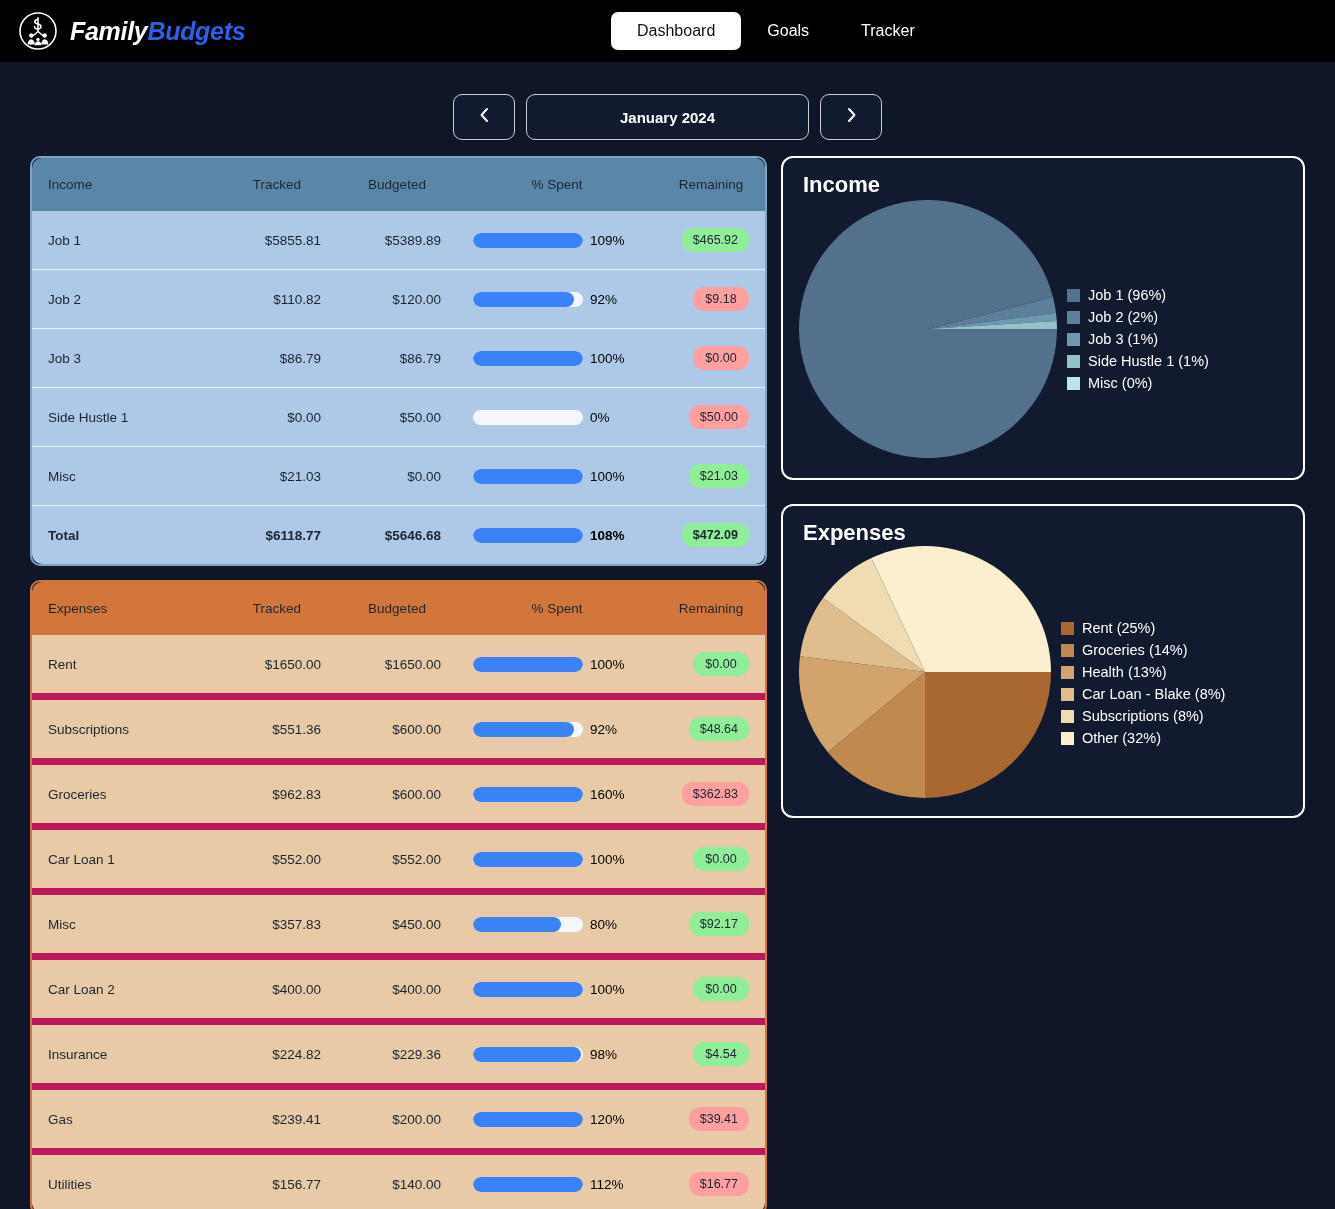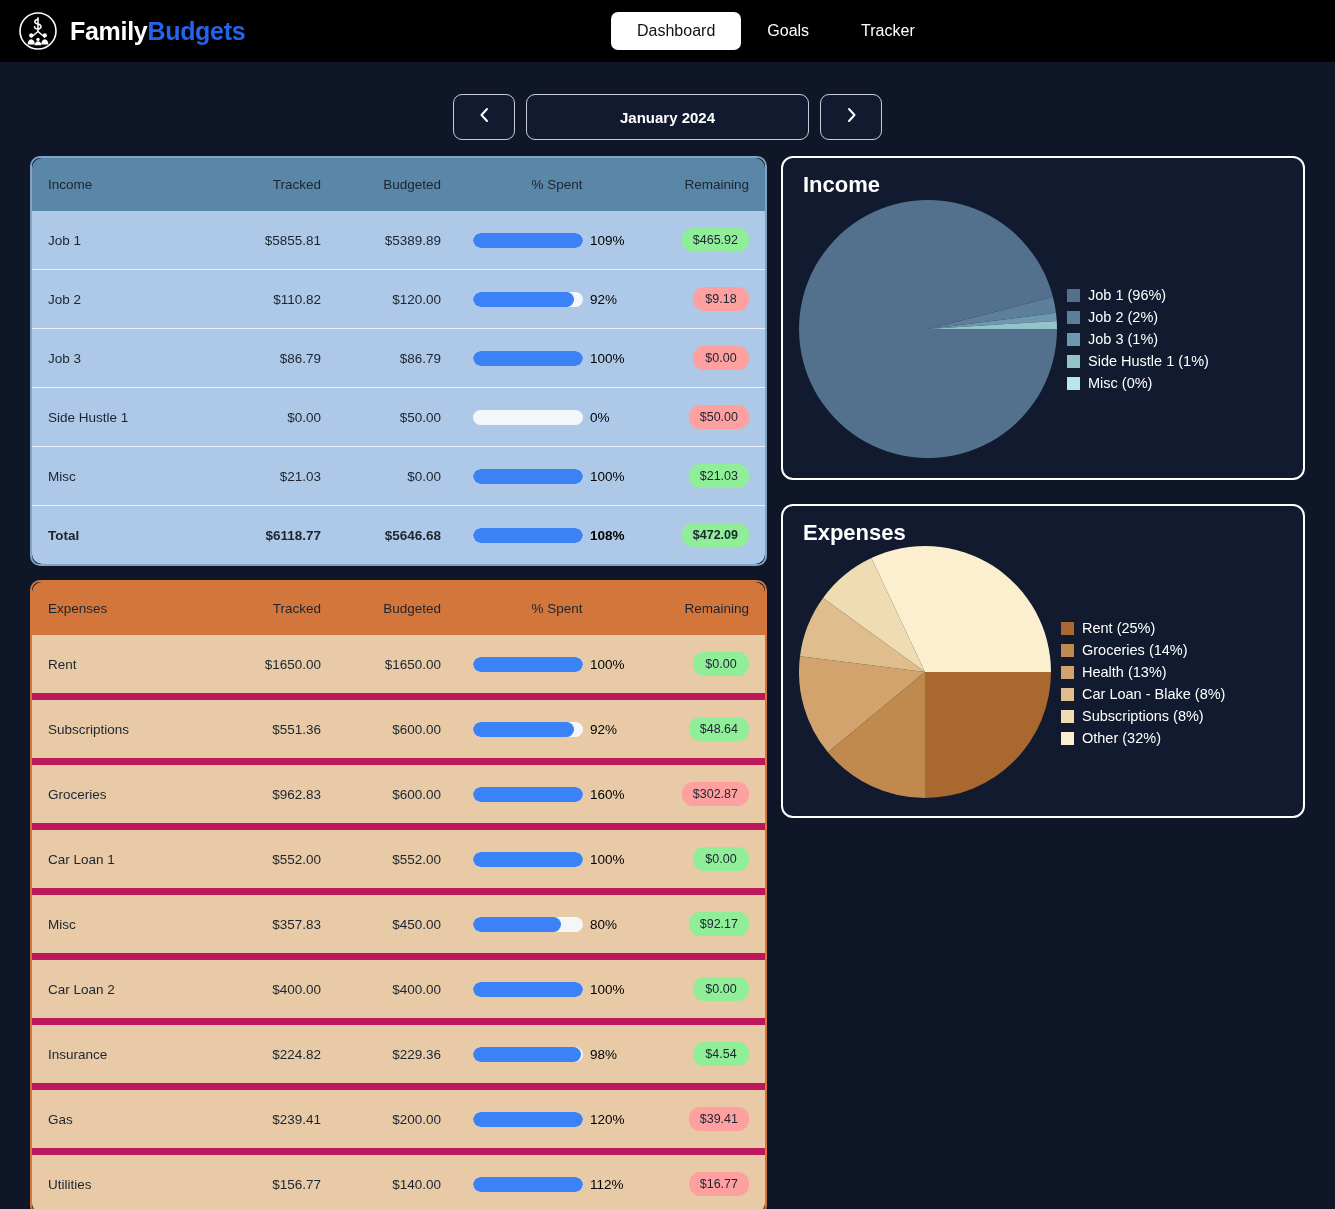--- a/index.html
+++ b/index.html
@@ -18,20 +18,21 @@
     background: #000000;
     display: flex;
     align-items: center;
     position: relative;
   }
   .brand {
     display: flex;
     align-items: center;
     gap: 12px;
     padding-left: 18px;
+    font-style: italic;
   }
   .brand-logo { width: 40px; height: 40px; display: block; }
   .brand-text {
     font-size: 25px;
     font-weight: bold;
     letter-spacing: -0.3px;
     white-space: nowrap;
   }
   .brand-text .w1 { color: #ffffff; }
   .brand-text .w2 { color: #2563eb; }
@@ -119,21 +120,21 @@
     margin-bottom: 14px;
   }
   .income-card { border: 2px solid #7fa3c4; }
   .expense-card { border: 2px solid #d2763c; }
 
   .budget-table th {
     font-size: 13.5px;
     font-weight: normal;
     color: #1b2430;
     padding: 19px 16px;
-    text-align: right;
+    text-align: center;
   }
   .budget-table th.c-name { text-align: left; }
   .budget-table th.c-pct  { text-align: center; }
 
   .income-head th { background: #5a87a8; }
   .expense-head th { background: #d2763c; }
 
   .budget-table td {
     font-size: 13.5px;
     color: #1b2430;
@@ -458,21 +459,21 @@
               <td>$962.83</td>
               <td>$600.00</td>
               <td class="pct-cell">
                 <div class="pct-wrap">
                   <div class="bar-track">
                     <div class="bar-fill" style="width: 100%;"></div>
                   </div>
                   <span class="pct-text">160%</span>
                 </div>
               </td>
-              <td><span class="badge neg">$302.87</span></td>
+              <td><span class="badge neg">$362.83</span></td>
             </tr>
             <tr>
               <td class="c-name">Car Loan 1</td>
               <td>$552.00</td>
               <td>$552.00</td>
               <td class="pct-cell">
                 <div class="pct-wrap">
                   <div class="bar-track">
                     <div class="bar-fill" style="width: 100%;"></div>
                   </div>

